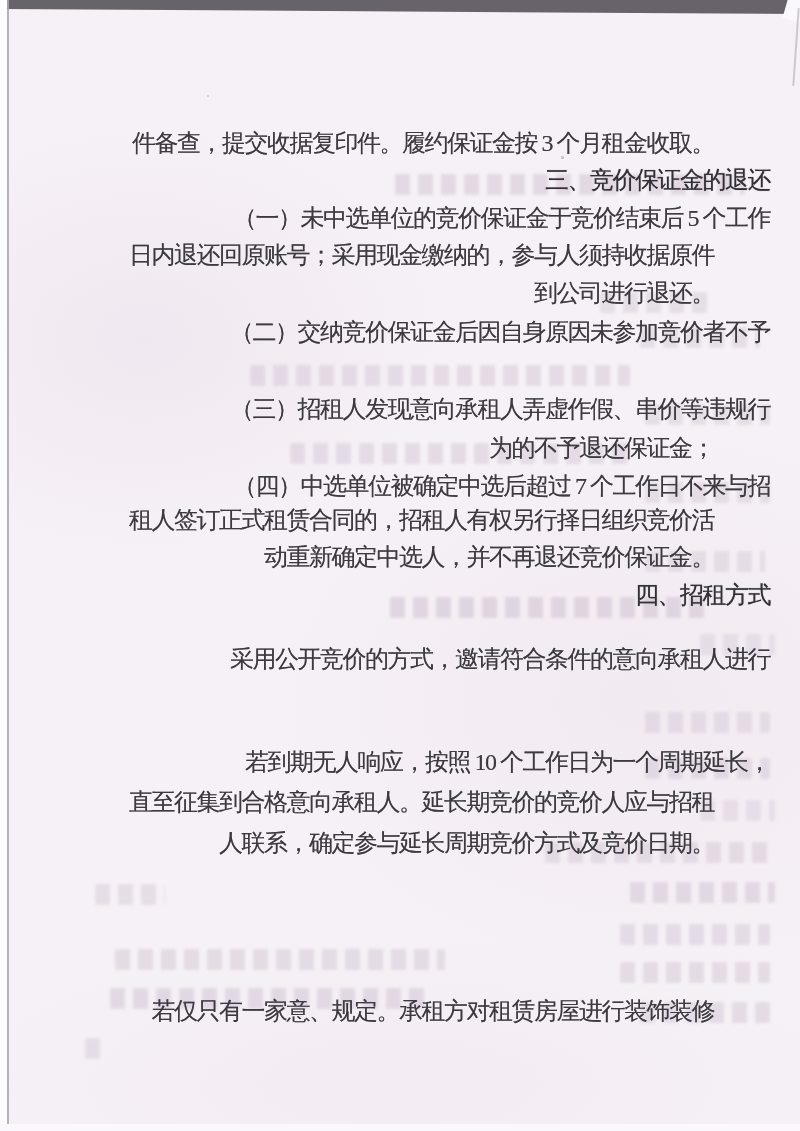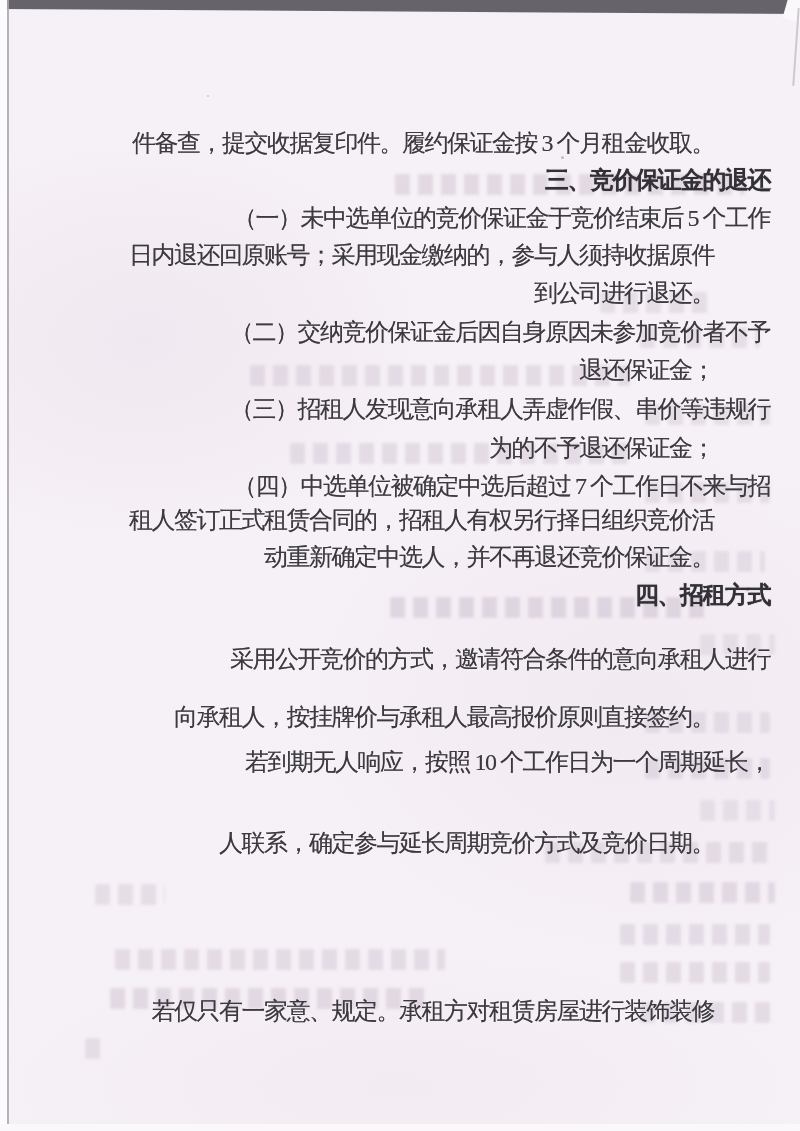--- a/index.html
+++ b/index.html
@@ -20,21 +20,21 @@
               background:#c4bcc7;transform:rotate(4deg);opacity:.8;}
   .edge-left-white{position:absolute;left:0;top:0;width:7px;height:1131px;background:#fcfbfd;}
   .edge-left-line{position:absolute;left:7px;top:0;width:2px;height:1131px;background:#ada6b0;opacity:.85;}
   .edge-bottom{position:absolute;left:0;bottom:0;width:800px;height:7px;background:#faf8fb;}
   
   .content{position:absolute;left:0;top:0;width:800px;height:1131px;}
   .line{position:absolute;left:114px;width:600px;height:30px;line-height:30px;
         font-size:24px;letter-spacing:-1.5px;color:#3c3a40;white-space:nowrap;
         text-shadow:0 0 .6px rgba(60,58,64,.55);text-align:right;}
   .line.indent{left:170px;}
-  .line.bold{font-weight:700;color:#322f36;text-shadow:0 0 .8px rgba(50,47,54,.7);}
+  .line.bold{font-weight:400;color:#322f36;text-shadow:0 0 .8px rgba(50,47,54,.7);}
   
   .ghost{position:absolute;height:21px;border-radius:2px;filter:blur(1.6px);
          background:repeating-linear-gradient(90deg,#cfc2d2 0px,#cfc2d2 15px,
                      rgba(207,194,210,0) 15px,rgba(207,194,210,0) 23px);}
   .speck{position:absolute;border-radius:50%;background:#8d8793;}
 </style>
 </head>
 <body>
 
 <div class="scan">
@@ -72,27 +72,26 @@
   <div class="speck" style="left:561px;top:156px;width:3px;height:3px;opacity:.5"></div>
   <div class="speck" style="left:207px;top:95px;width:2px;height:2px;opacity:.4"></div>
 
   <div class="content">
     <div class="line" style="top:128px">件备查，提交收据复印件。履约保证金按 3 个月租金收取。</div>
     <div class="line indent bold" style="top:165px">三、竞价保证金的退还</div>
     <div class="line indent" style="top:203px">（一）未中选单位的竞价保证金于竞价结束后 5 个工作</div>
     <div class="line" style="top:240px">日内退还回原账号；采用现金缴纳的，参与人须持收据原件</div>
     <div class="line" style="top:278px">到公司进行退还。</div>
     <div class="line indent" style="top:317px">（二）交纳竞价保证金后因自身原因未参加竞价者不予</div>
-    <div class="line" style="top:355px">退还保证金；</div>
     <div class="line" style="top:433px">为的不予退还保证金；</div>
     <div class="line indent" style="top:394px">（三）招租人发现意向承租人弄虚作假、串价等违规行</div>
     <div class="line indent" style="top:471px">（四）中选单位被确定中选后超过 7 个工作日不来与招</div>
     <div class="line" style="top:505px">租人签订正式租赁合同的，招租人有权另行择日组织竞价活</div>
     <div class="line" style="top:542px">动重新确定中选人，并不再退还竞价保证金。</div>
     <div class="line indent bold" style="top:580px">四、招租方式</div>
     <div class="line indent" style="top:644px">采用公开竞价的方式，邀请符合条件的意向承租人进行</div>
-    <div class="line" style="top:702px">向承租人，按挂牌价与承租人最高报价原则直接签约。</div>
     <div class="line indent" style="top:747px">若到期无人响应，按照 10 个工作日为一个周期延长，</div>
+    <div class="line" style="top:787px">直至征集到合格意向承租人。延长期竞价的竞价人应与招租</div>
     <div class="line" style="top:828px">人联系，确定参与延长周期竞价方式及竞价日期。</div>
     <div class="line" style="top:996px">若仅只有一家意、规定。承租方对租赁房屋进行装饰装修</div>
   </div>
 
 </div>
 
 </body></html>

